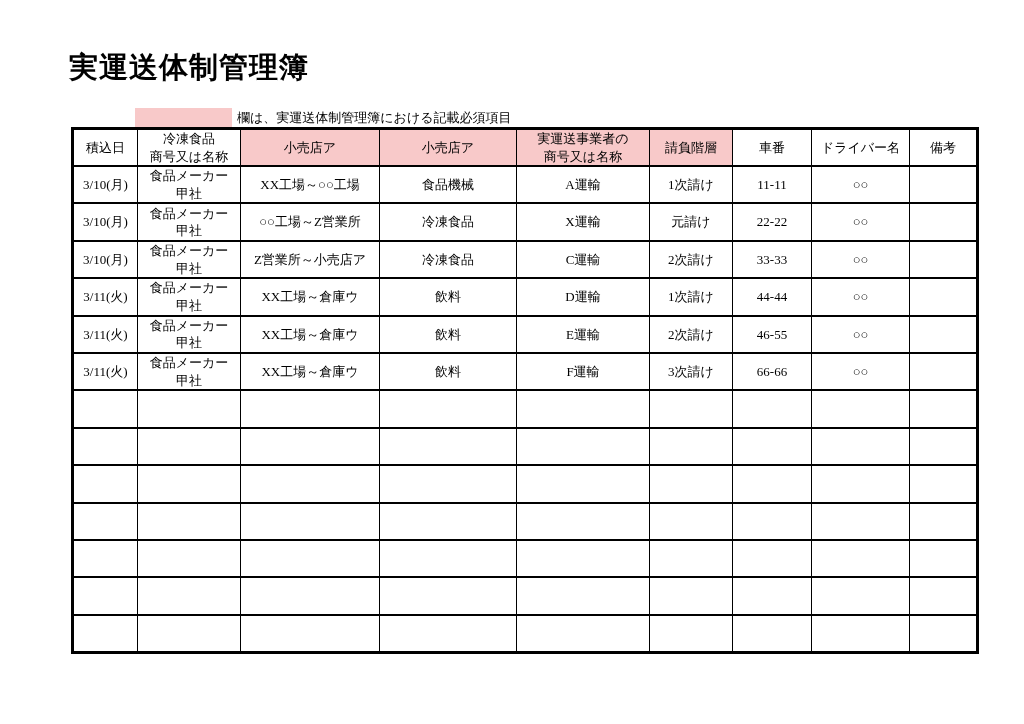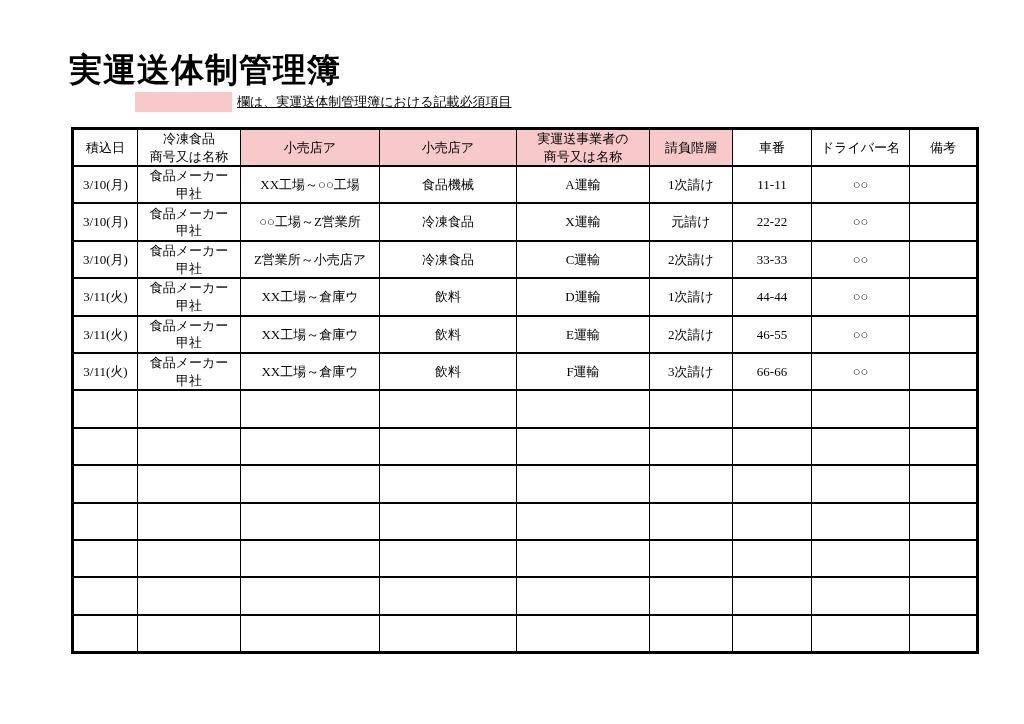--- a/index.html
+++ b/index.html
@@ -7,24 +7,24 @@
   html, body { margin: 0; padding: 0; }
   body {
     width: 1024px; height: 724px; background: #ffffff;
     font-family: "Liberation Serif", "DejaVu Serif", serif;
     color: var(--ink);
   }
   .page { position: relative; width: 1024px; height: 724px; overflow: hidden; background: #ffffff; }
 
   .title {
     position: absolute; left: 69px; top: 48px; margin: 0;
-    font-size: 33px; font-weight: bold; letter-spacing: 1px; white-space: nowrap;
-  }
-
-  .legend { position: absolute; left: 135px; top: 92px; display: flex; align-items: flex-end; text-decoration: underline; }
+    font-size: 29px; font-weight: bold; letter-spacing: 1px; white-space: nowrap;
+  }
+
+  .legend { position: absolute; left: 135px; top: 108px; display: flex; align-items: flex-end; }
   .legend .swatch { width: 97px; height: 20px; background: var(--pink); flex: 0 0 auto; }
   .legend .legend-text { margin-left: 5px; font-size: 13px; line-height: 20px; white-space: nowrap; }
 
   table.register {
     position: absolute; left: 71px; top: 127px; width: 905px;
     border-collapse: collapse; table-layout: fixed;
     border: 3px solid var(--ink);
   }
   th, td {
     border: 1.5px solid var(--ink);

